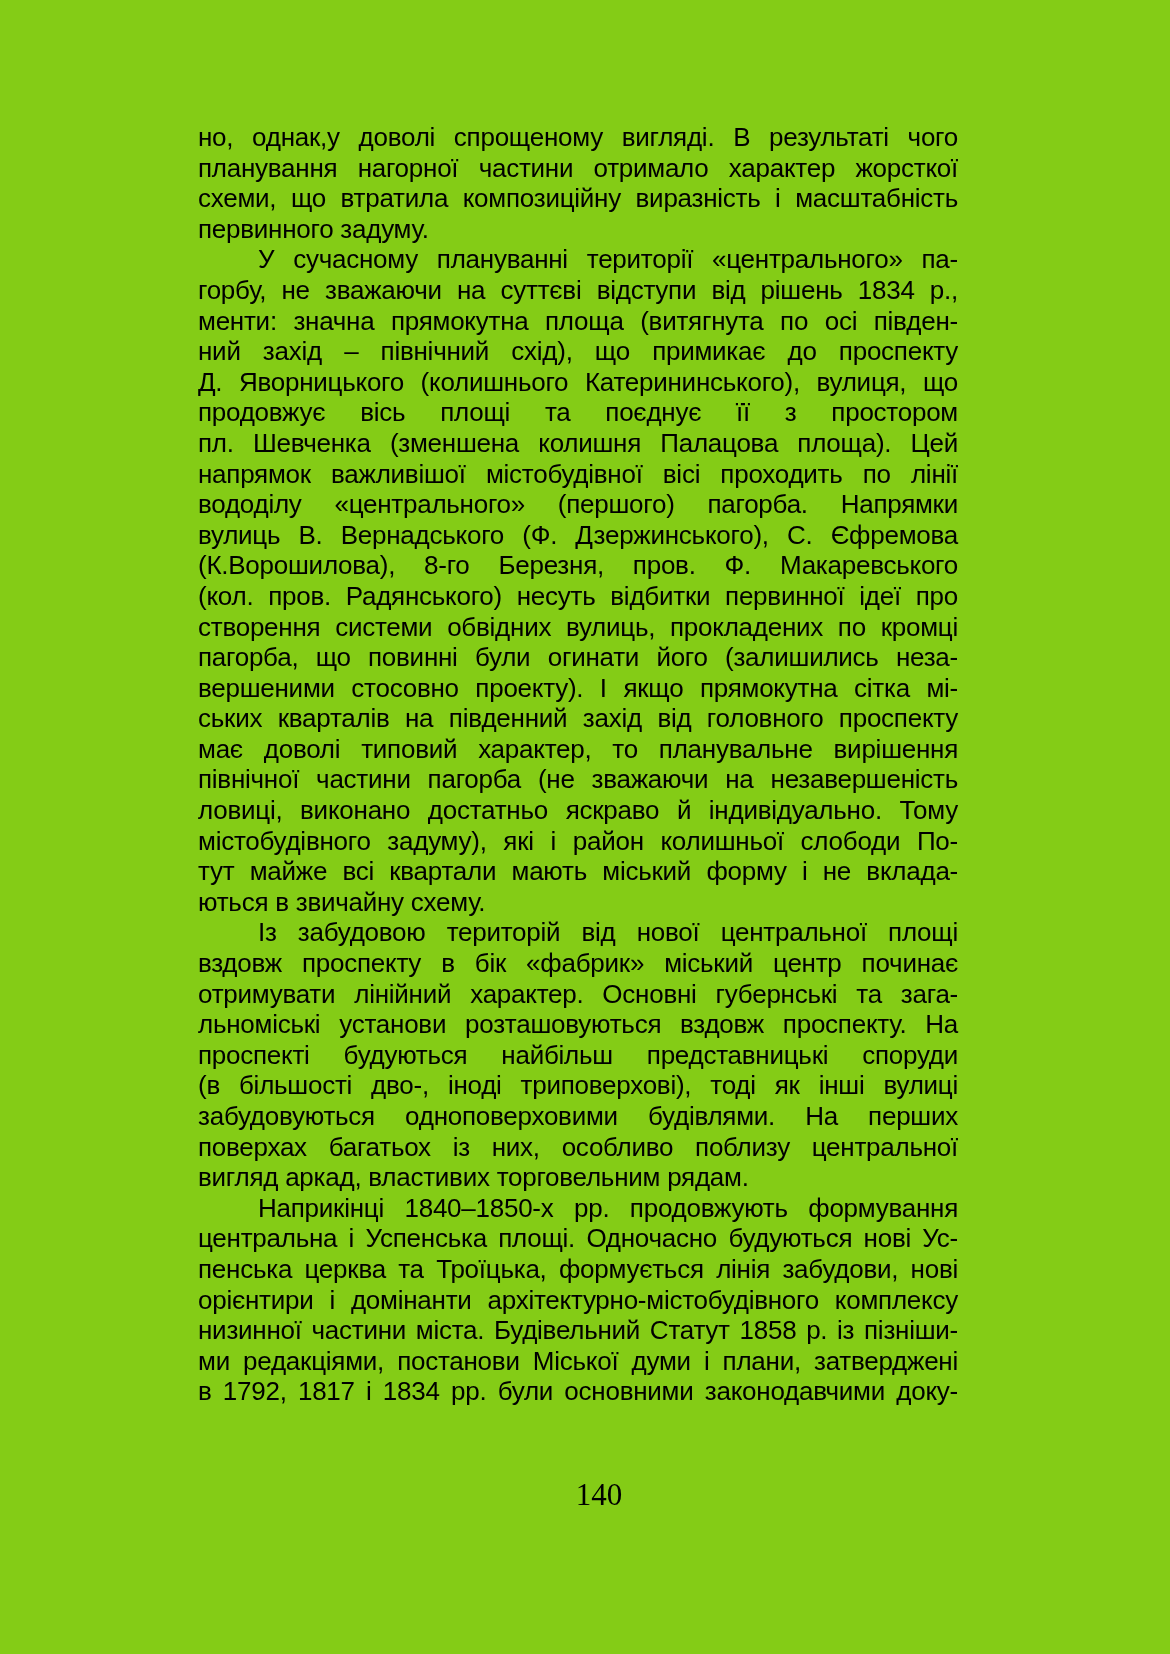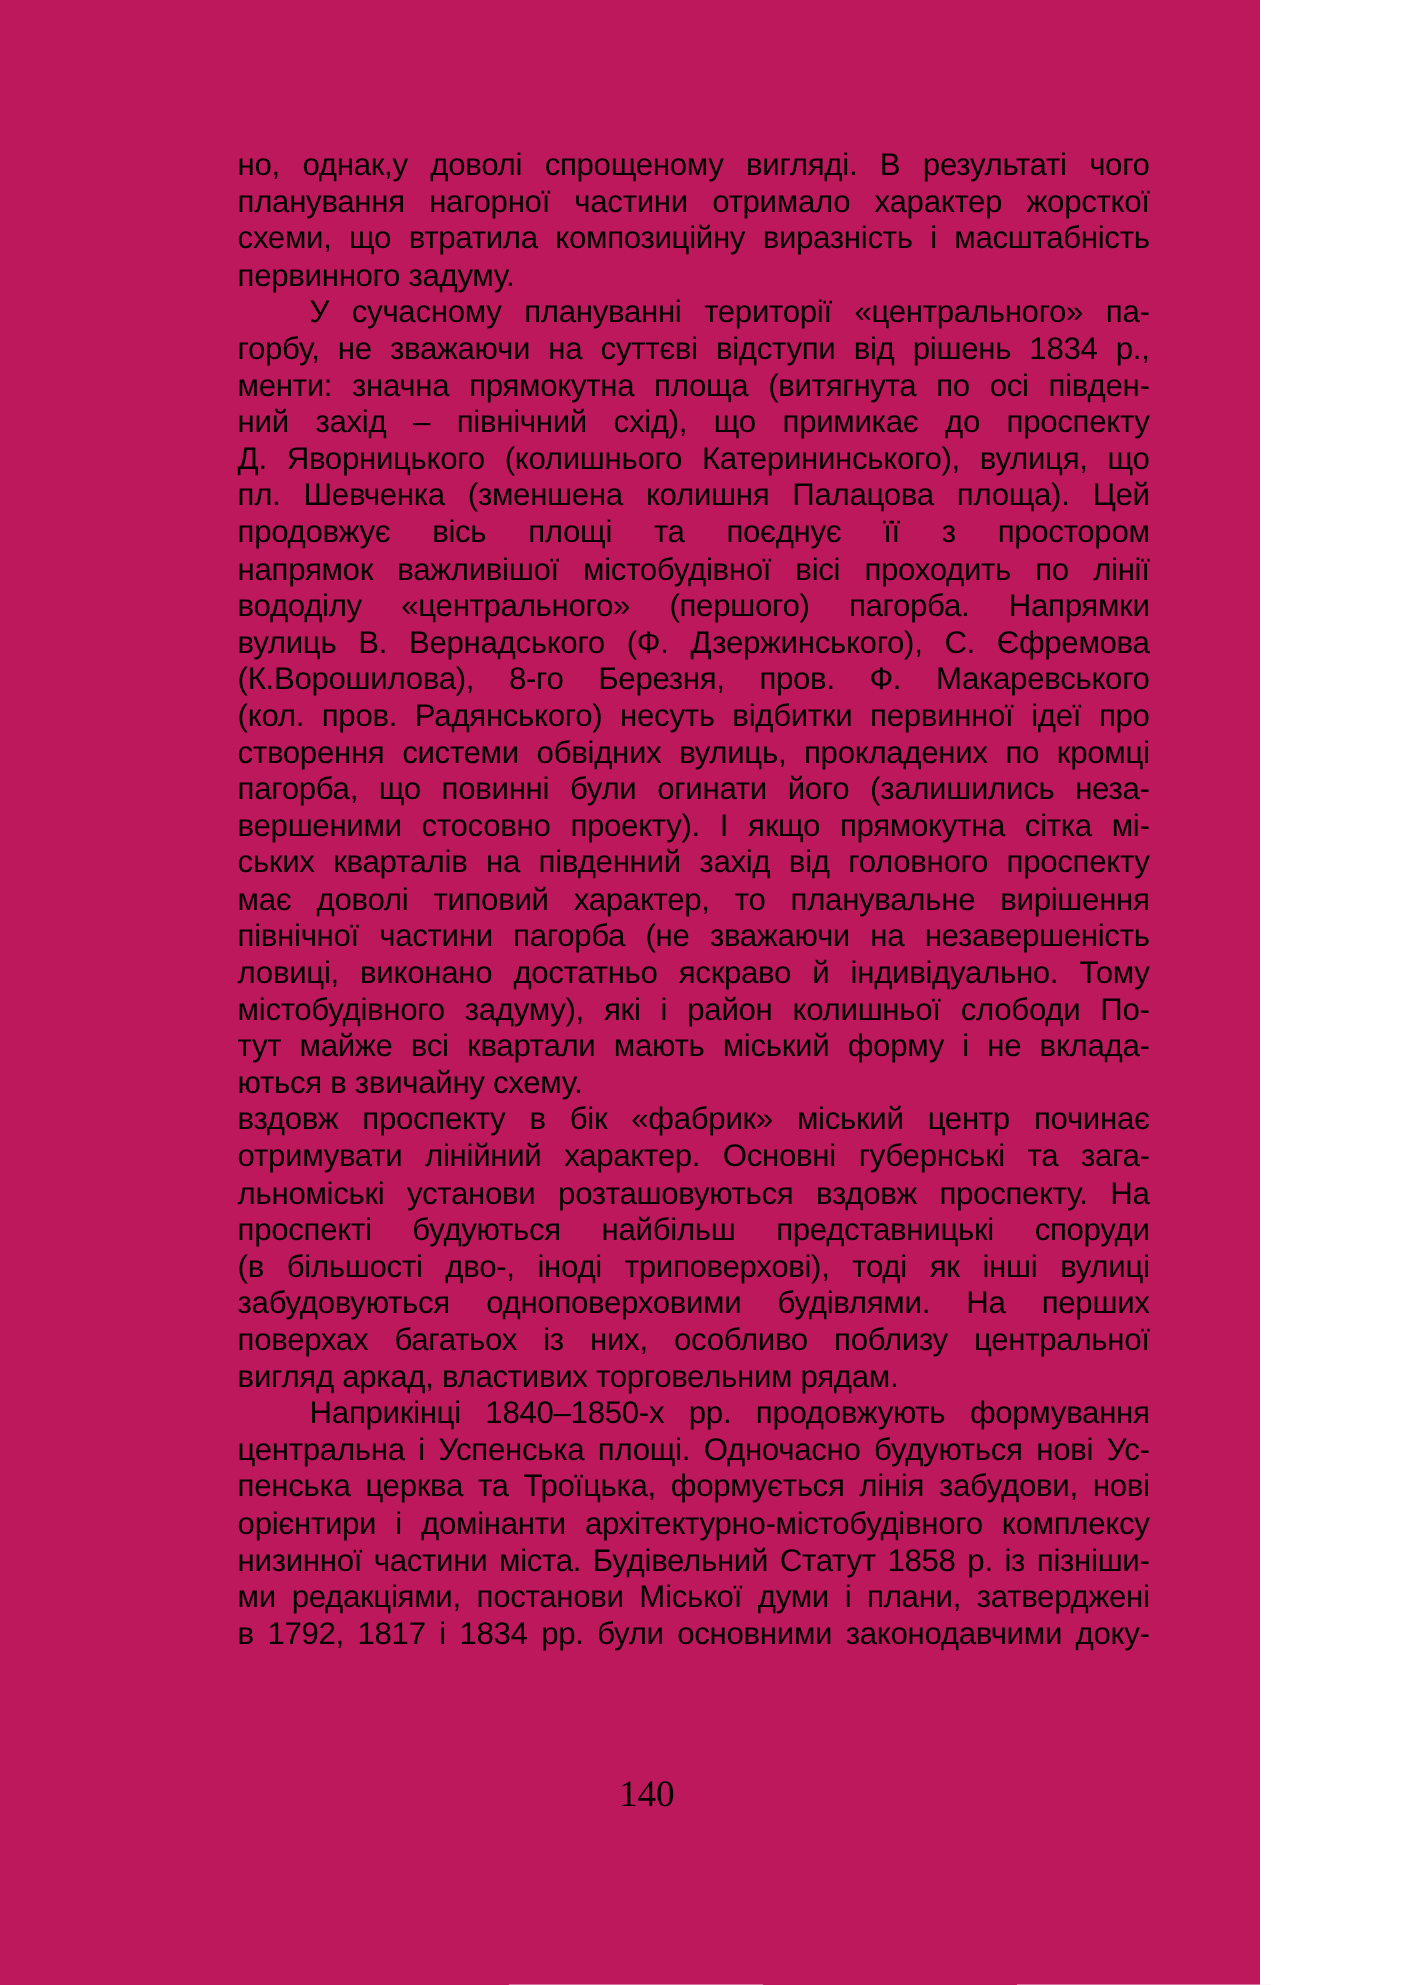--- a/index.html
+++ b/index.html
@@ -2,23 +2,23 @@
 <html><head>
 <meta charset="utf-8">
 <style>
   html, body {
     margin: 0;
     padding: 0;
     background: #ffffff;
   }
   .page {
     position: relative;
-    width: 1050px;
+    width: 1170px;
     height: 1654px;
-    background: #be185d;
+    background: #84cc16;
     overflow: hidden;
   }
   .text-column {
     position: absolute;
     left: 198px;
     top: 122px;
     width: 760px;
     font-family: "Liberation Sans", "DejaVu Sans", sans-serif;
     font-size: 26px;
     line-height: 30.6px;
@@ -54,37 +54,38 @@
   <div class="text-column" id="text-column">
       <div class="line">но, однак,у доволі спрощеному вигляді. В результаті чого</div>
       <div class="line">планування нагорної частини отримало характер жорсткої</div>
       <div class="line">схеми, що втратила композиційну виразність і масштабність</div>
       <div class="line para-end">первинного задуму.</div>
       <div class="line indent">У сучасному плануванні території «центрального» па-</div>
       <div class="line">горбу, не зважаючи на суттєві відступи від рішень 1834 р.,</div>
       <div class="line">менти: значна прямокутна площа (витягнута по осі півден-</div>
       <div class="line">ний захід – північний схід), що примикає до проспекту</div>
       <div class="line">Д. Яворницького (колишнього Катерининського), вулиця, що</div>
+      <div class="line">продовжує вісь площі та поєднує її з простором</div>
       <div class="line">пл. Шевченка (зменшена колишня Палацова площа). Цей</div>
-      <div class="line">продовжує вісь площі та поєднує її з простором</div>
       <div class="line">напрямок важливішої містобудівної вісі проходить по лінії</div>
       <div class="line">вододілу «центрального» (першого) пагорба. Напрямки</div>
       <div class="line">вулиць В. Вернадського (Ф. Дзержинського), С. Єфремова</div>
       <div class="line">(К.Ворошилова), 8-го Березня, пров. Ф. Макаревського</div>
       <div class="line">(кол. пров. Радянського) несуть відбитки первинної ідеї про</div>
       <div class="line">створення системи обвідних вулиць, прокладених по кромці</div>
       <div class="line">пагорба, що повинні були огинати його (залишились неза-</div>
       <div class="line">вершеними стосовно проекту). І якщо прямокутна сітка мі-</div>
       <div class="line">ських кварталів на південний захід від головного проспекту</div>
       <div class="line">має доволі типовий характер, то планувальне вирішення</div>
       <div class="line">північної частини пагорба (не зважаючи на незавершеність</div>
       <div class="line">ловиці, виконано достатньо яскраво й індивідуально. Тому</div>
       <div class="line">містобудівного задуму), які і район колишньої слободи По-</div>
       <div class="line">тут майже всі квартали мають міський форму і не вклада-</div>
       <div class="line para-end">ються в звичайну схему.</div>
+      <div class="line indent">Із забудовою територій від нової центральної площі</div>
       <div class="line">вздовж проспекту в бік «фабрик» міський центр починає</div>
       <div class="line">отримувати лінійний характер. Основні губернські та зага-</div>
       <div class="line">льноміські установи розташовуються вздовж проспекту. На</div>
       <div class="line">проспекті будуються найбільш представницькі споруди</div>
       <div class="line">(в більшості дво-, іноді триповерхові), тоді як інші вулиці</div>
       <div class="line">забудовуються одноповерховими будівлями. На перших</div>
       <div class="line">поверхах багатьох із них, особливо поблизу центральної</div>
       <div class="line para-end">вигляд аркад, властивих торговельним рядам.</div>
       <div class="line indent">Наприкінці 1840–1850-х рр. продовжують формування</div>
       <div class="line">центральна і Успенська площі. Одночасно будуються нові Ус-</div>

